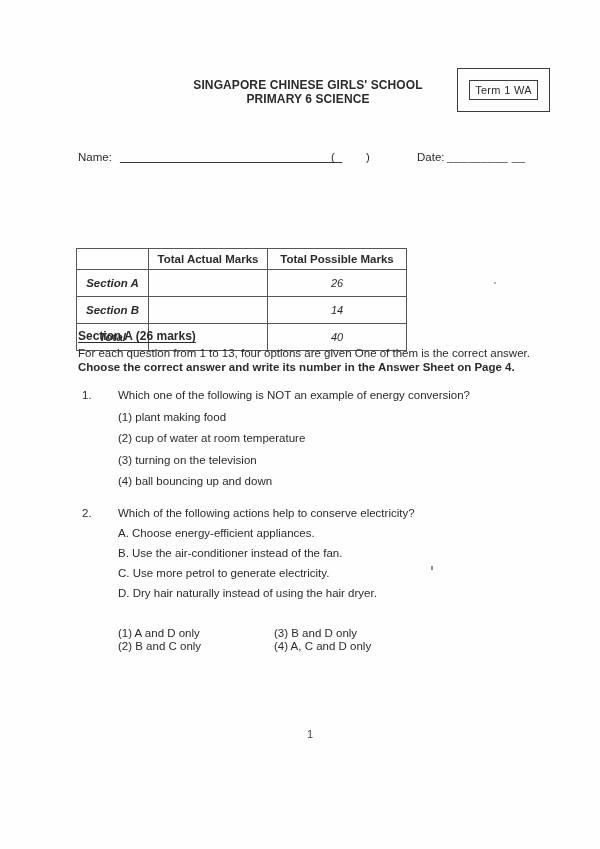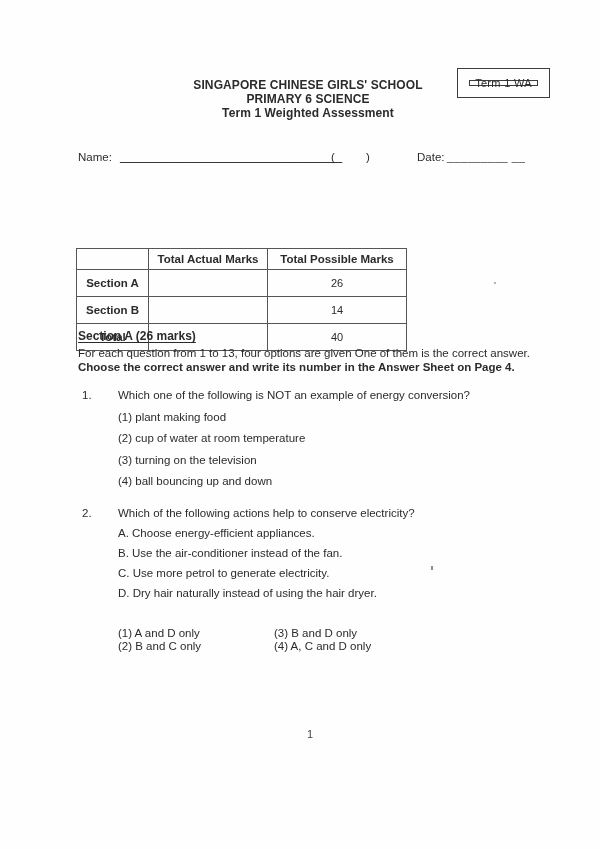--- a/index.html
+++ b/index.html
@@ -10,21 +10,21 @@
     margin:0 auto;
     background:#fefefe;
     font-family:"Liberation Sans","DejaVu Sans",sans-serif;
     color:#2b2b2b;
     overflow:hidden;
   }
 
   
   .term-badge {
     position:absolute; left:457px; top:68px;
-    width:93px; height:30px;
+    width:93px; height:44px;
     border:1px solid #3c3c3c;
     padding:11px; box-sizing:border-box;
   }
   .term-badge-inner {
     width:100%; height:100%;
     border:1px solid #3c3c3c; box-sizing:border-box;
     display:flex; align-items:center; justify-content:center;
     font-size:11px; letter-spacing:0.3px;
   }
 
@@ -54,21 +54,21 @@
   .marks-table {
     position:absolute; left:76px; top:211px;
     border-collapse:collapse; font-size:11px;
     color:#2b2b2b;
     margin-top:37px;
   }
   .marks-table th, .marks-table td {
     border:1px solid #555; text-align:center; padding:0;
   }
   .marks-table th { height:20px; font-weight:bold; font-size:11.5px; }
-  .marks-table td { height:26px; }
+  .marks-table td { height:26px;font-style:italic; }
   .col0 { width:71px; } .col1 { width:118px; } .col2 { width:138px; }
   .row-label { font-weight:bold; font-size:11.5px; }
 
   
   .section-heading {
     position:absolute; left:78px; top:329px;
     font-weight:bold; font-size:12px;
     text-decoration:underline; text-underline-offset:2px;
   }
   .instructions {
@@ -112,21 +112,20 @@
 
 <div class="page">
 
   <div class="term-badge">
     <div class="term-badge-inner">Term 1 WA</div>
   </div>
 
   <div class="header-block">
     <div>SINGAPORE CHINESE GIRLS' SCHOOL</div>
     <div>PRIMARY 6 SCIENCE</div>
-    <div>Term 1 Weighted Assessment</div>
   </div>
 
   <div class="name-row">
     <span class="nr-label">Name:</span>
     <span class="nr-line">_______ __ __ _ __________ __ ___ __</span>
     <span class="nr-popen">(</span>
     <span class="nr-pclose">)</span>
     <span class="nr-date-label">Date:</span>
     <span class="nr-date-line">_________ __</span>
   </div>

